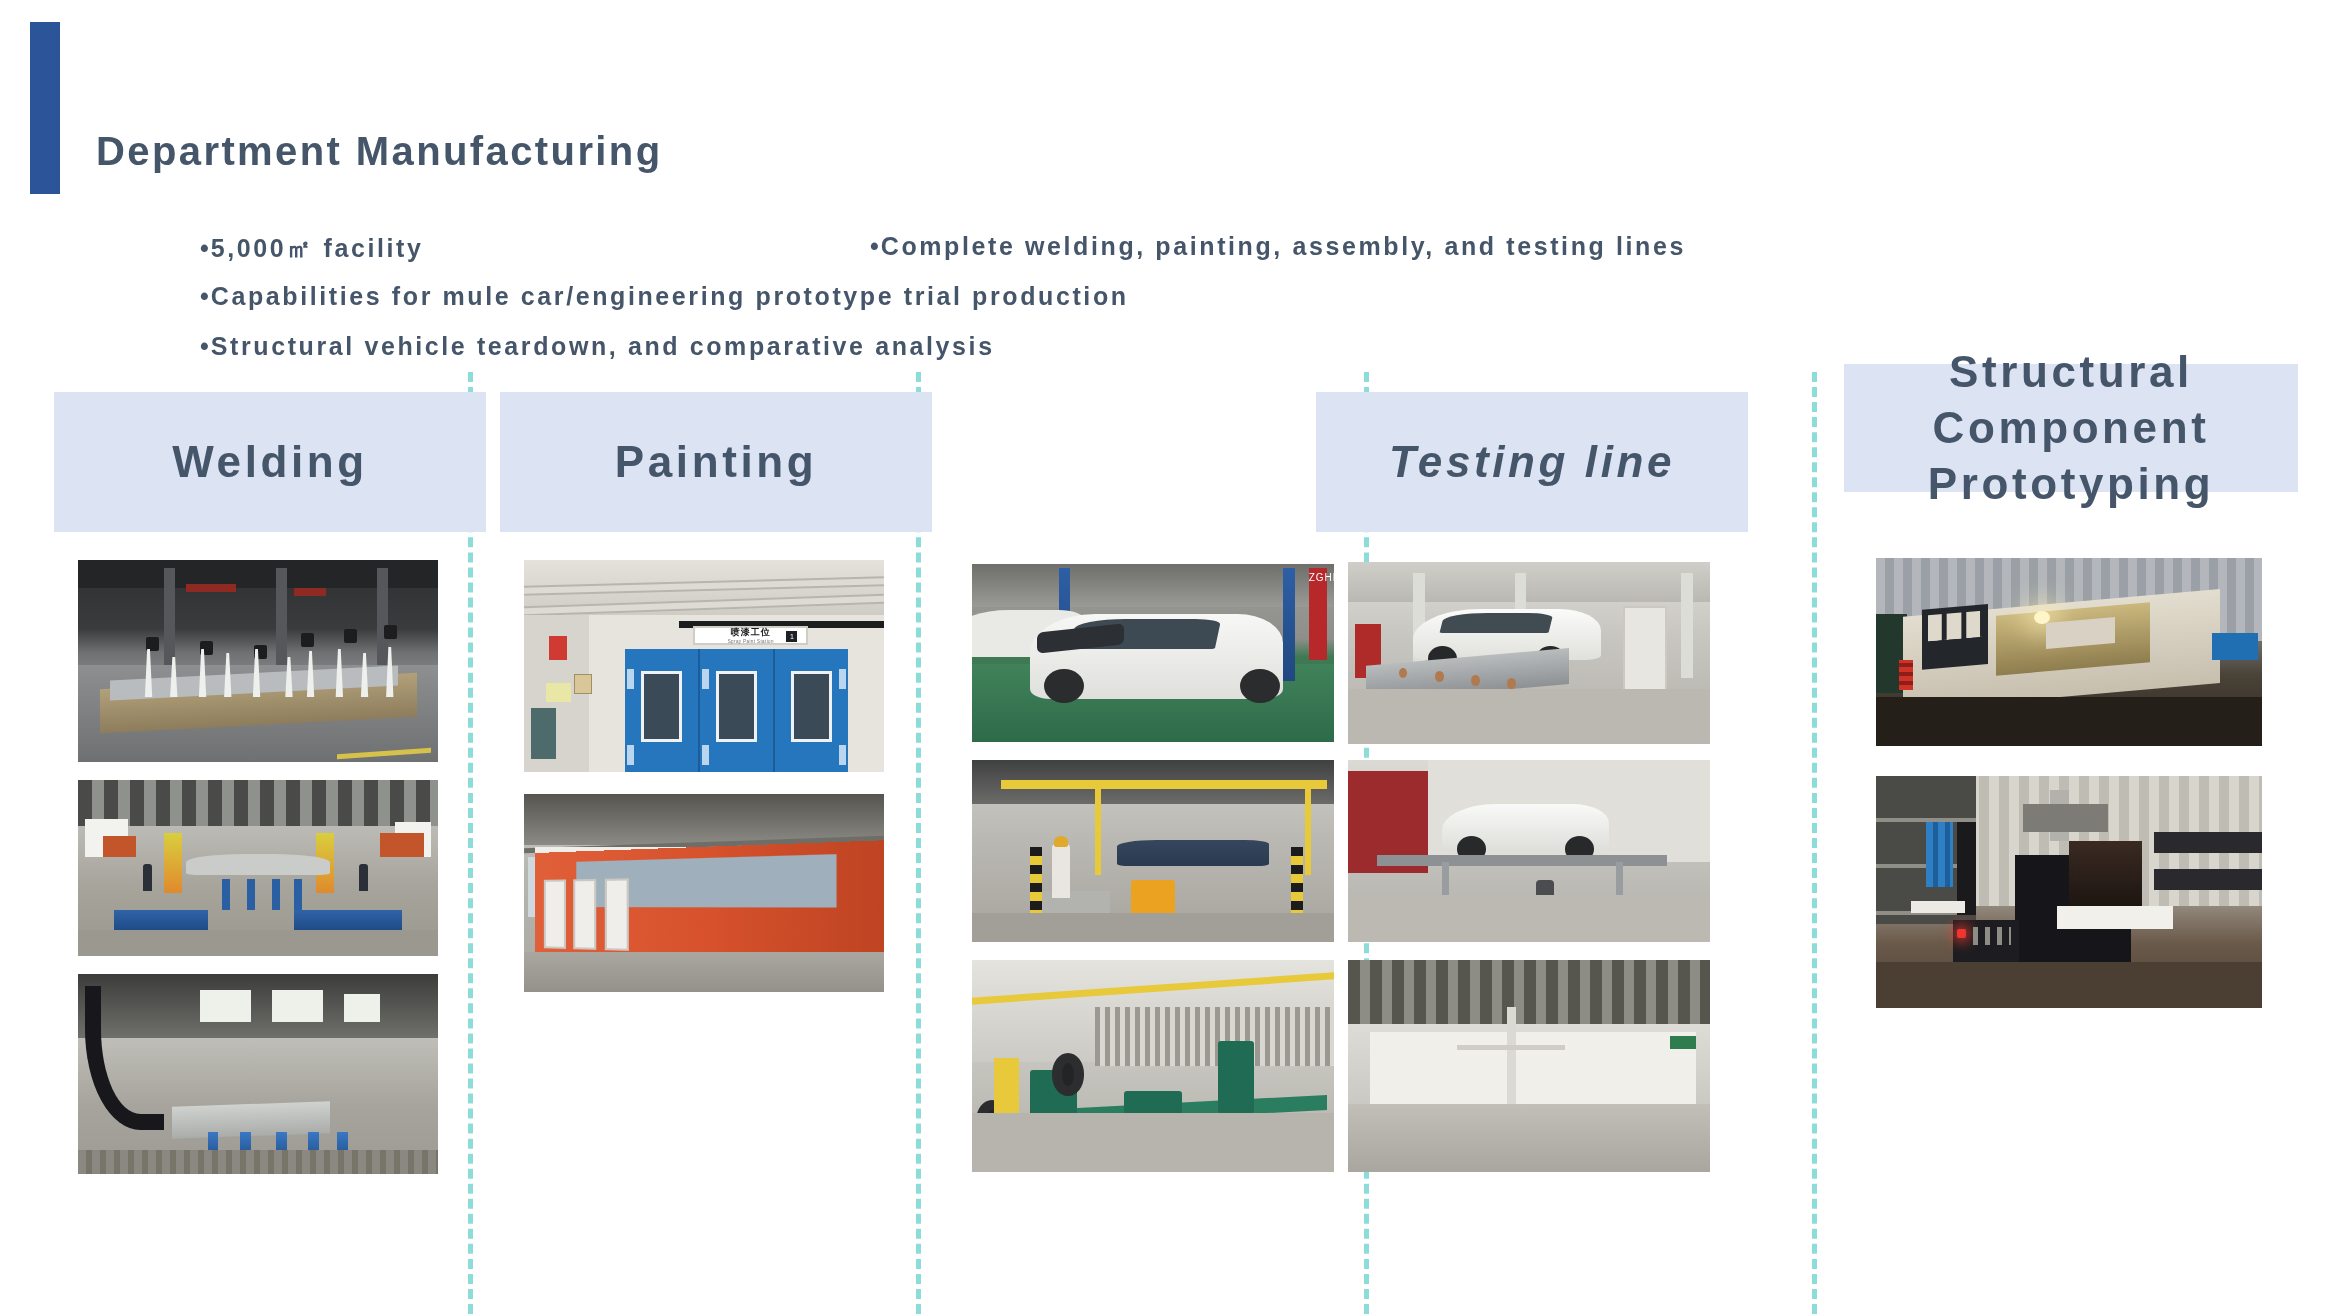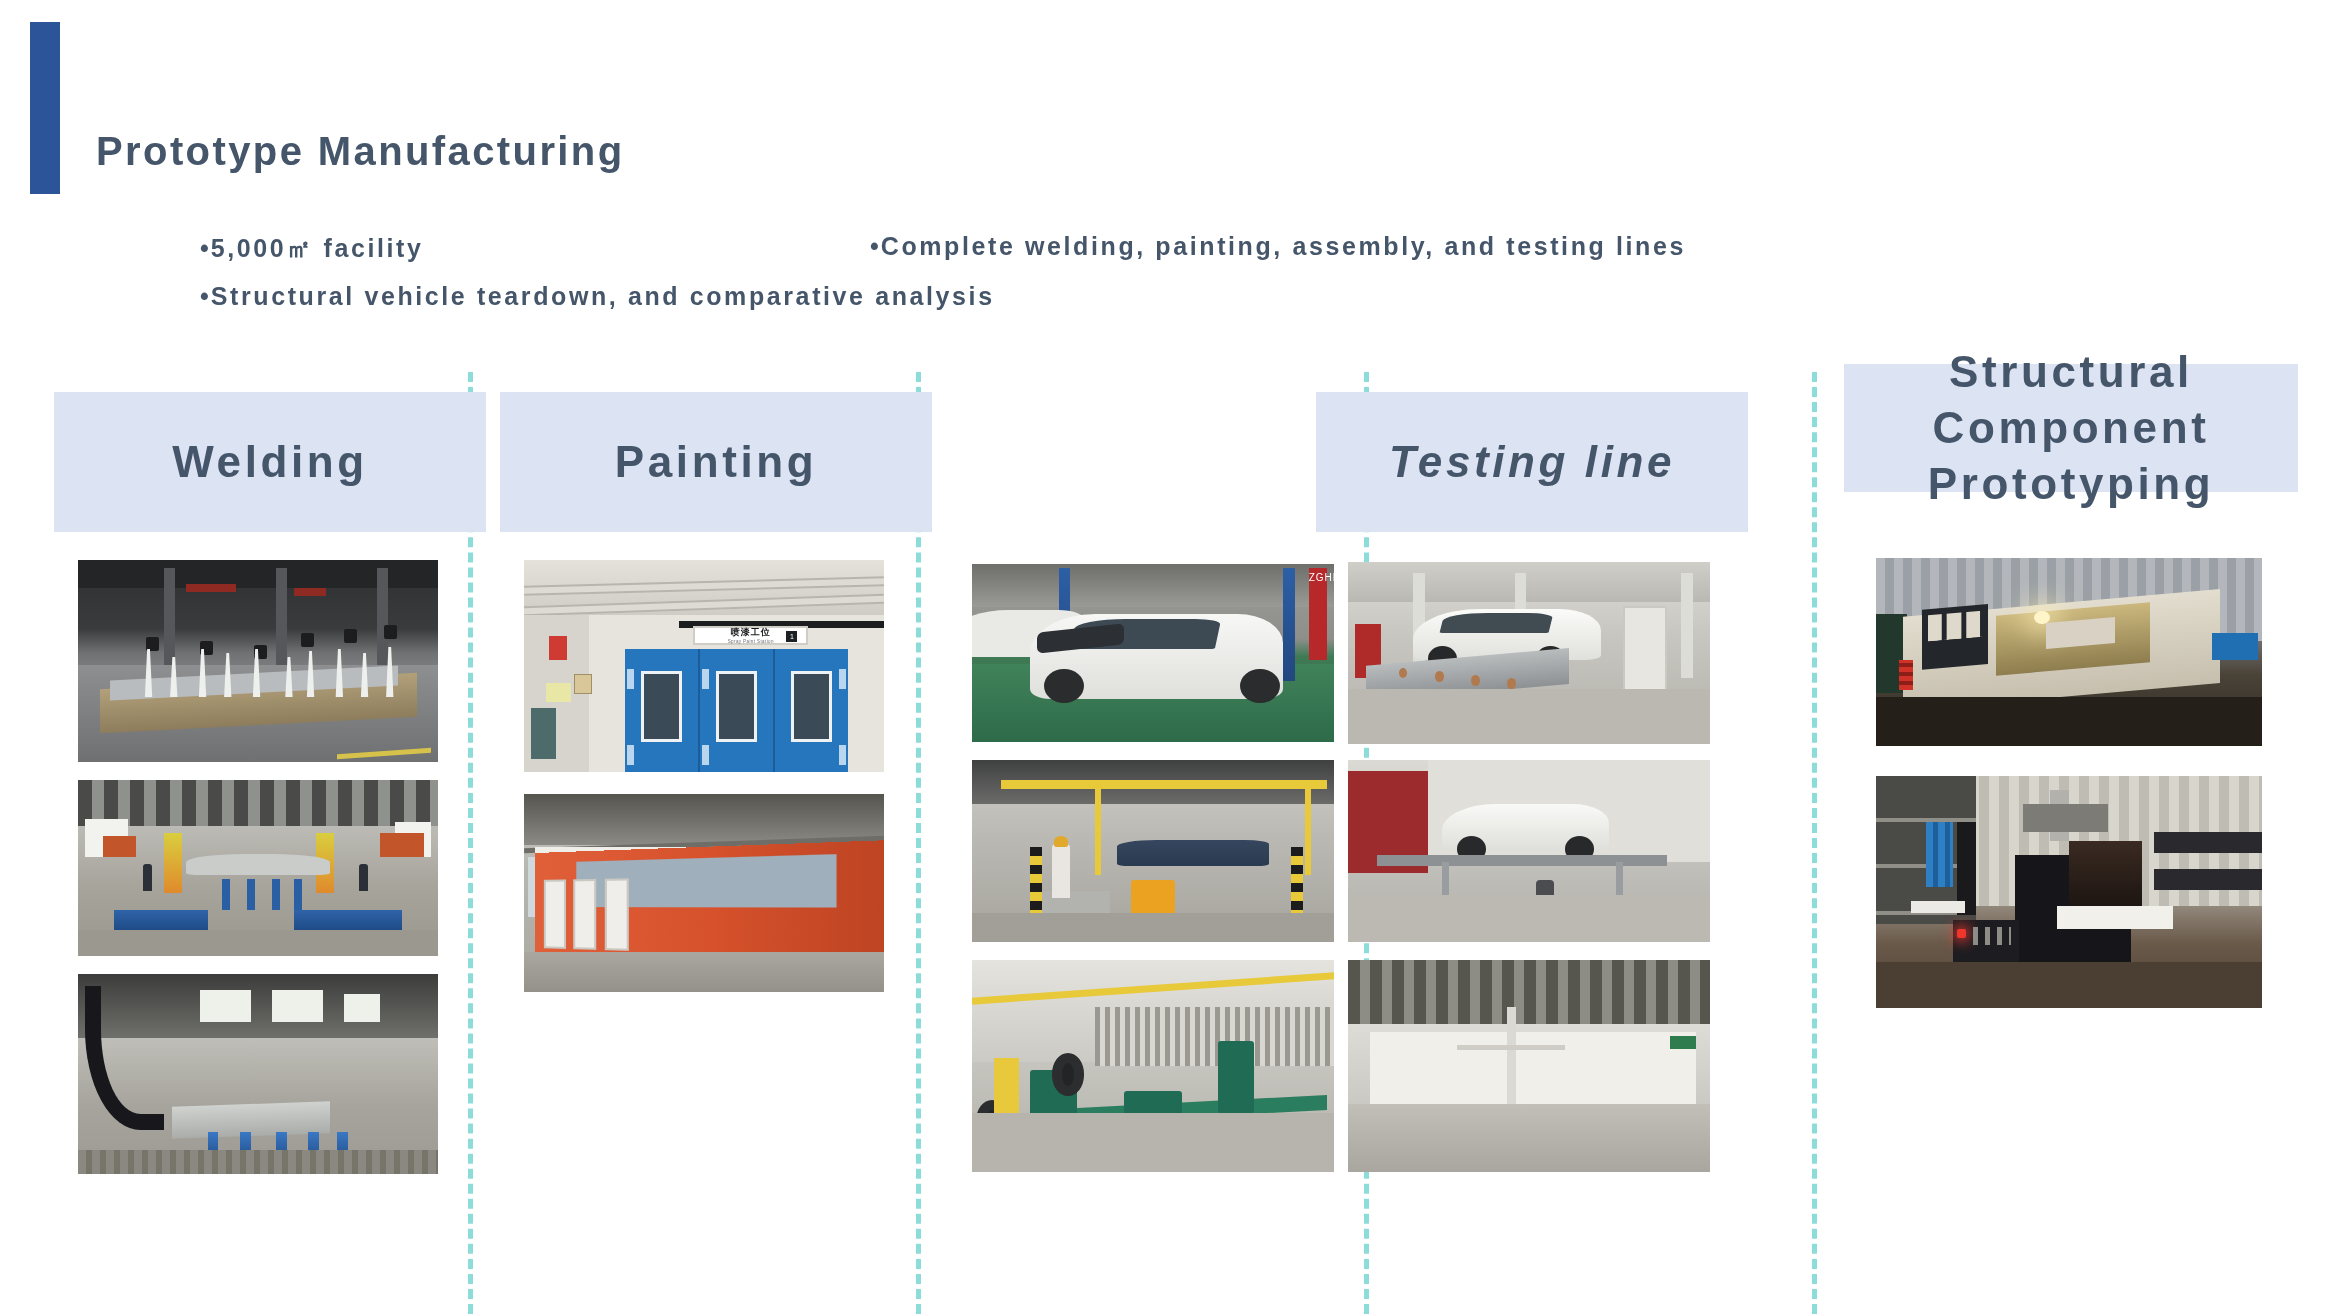--- a/index.html
+++ b/index.html
@@ -311,26 +311,29 @@
   .s2 .labelS { position:absolute; left:41%; bottom:10%; width:22%; height:5%; background:#cfa42c; }
   .s2 .floorS2 { position:absolute; left:0; bottom:0; width:100%; height:20%; background:#4b3f34; }
   .s2 .rackr { position:absolute; right:0; top:22%; width:28%; height:9%; background:#2a2a2e; }
 </style>
 </head>
 <body>
 
 <div id="slide">
 
   <div class="title-accent-bar"></div>
-  <div class="title-sub">Prototype Manufacturing</div>
+  <div class="title-sub">Department Manufacturing</div>
 
   <div class="bullets">
     <div class="bullet-row">
       <div class="bullet b-col-a">5,000㎡ facility</div>
       <div class="bullet b-col-b">Complete welding, painting, assembly, and testing lines</div>
+    </div>
+    <div class="bullet-row">
+      <div class="bullet b-col-a">Capabilities for mule car/engineering prototype trial  production</div>
     </div>
     <div class="bullet-row">
       <div class="bullet b-col-a">Structural vehicle teardown, and comparative analysis</div>
     </div>
   </div>
 
   <div class="columns">
 
     <div class="col-divider" style="left:468px;"></div>
     <div class="col-divider" style="left:916px;"></div>

